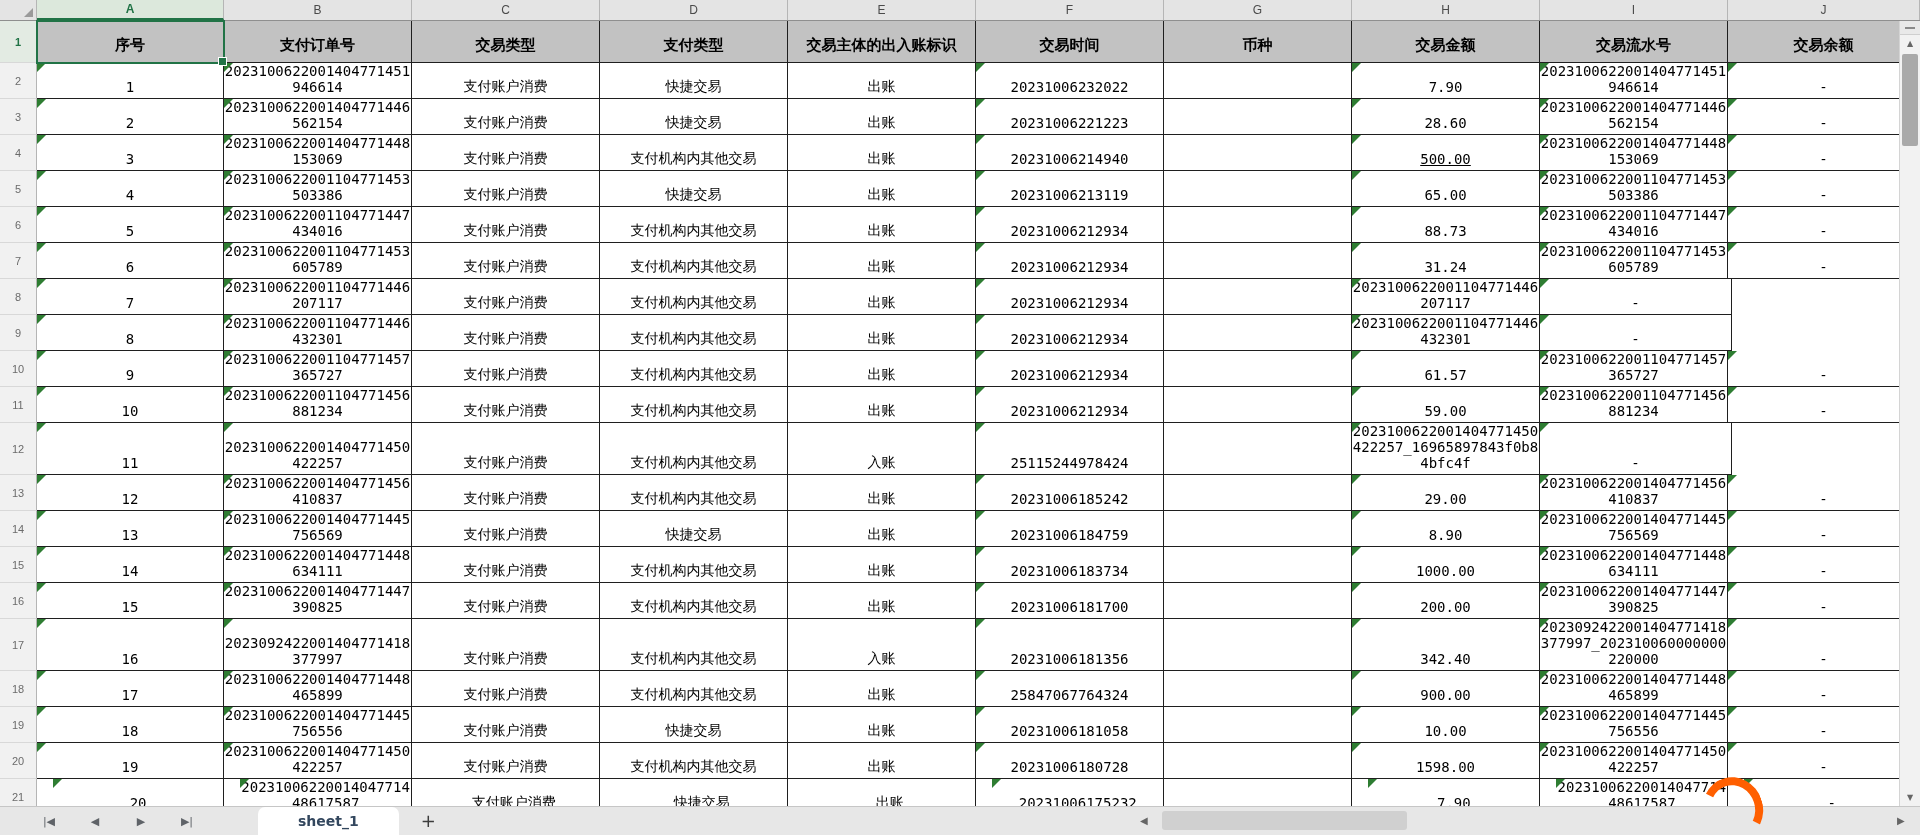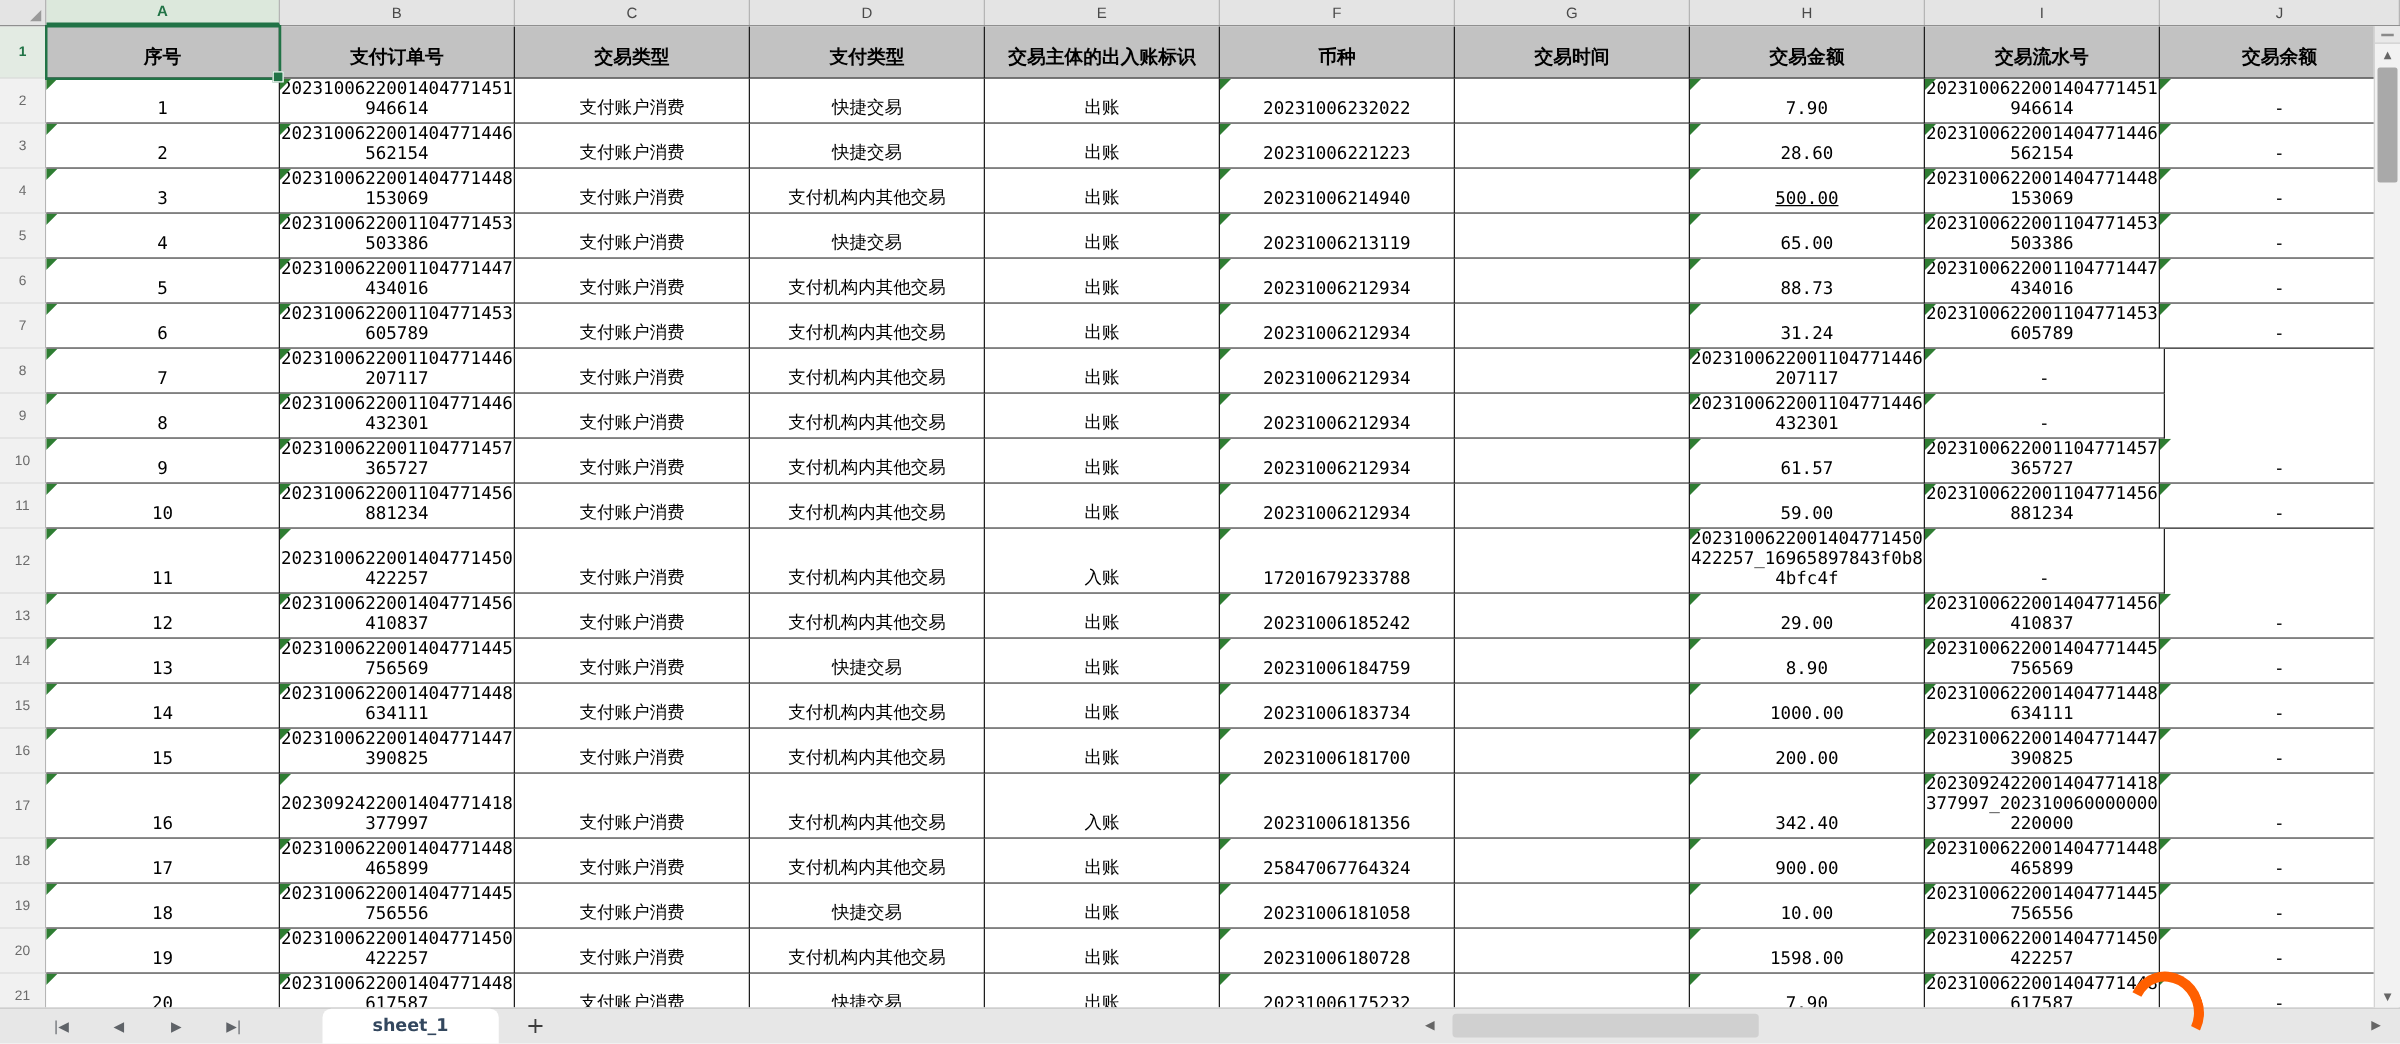--- a/index.html
+++ b/index.html
@@ -109,24 +109,24 @@
         <div class="cell hdr cjk" style="width: 188px;">
           <span class="txt">交易类型</span>
         </div>
         <div class="cell hdr cjk" style="width: 188px;">
           <span class="txt">支付类型</span>
         </div>
         <div class="cell hdr cjk" style="width: 188px;">
           <span class="txt">交易主体的出入账标识</span>
         </div>
         <div class="cell hdr cjk" style="width: 188px;">
+          <span class="txt">交易时间</span>
+        </div>
+        <div class="cell hdr cjk" style="width: 188px;">
           <span class="txt">币种</span>
-        </div>
-        <div class="cell hdr cjk" style="width: 188px;">
-          <span class="txt">交易时间</span>
         </div>
         <div class="cell hdr cjk" style="width: 188px;">
           <span class="txt">交易金额</span>
         </div>
         <div class="cell hdr cjk" style="width: 188px;">
           <span class="txt">交易流水号</span>
         </div>
         <div class="cell hdr cjk" style="width: 192px;">
           <span class="txt">交易余额</span>
         </div>
@@ -527,21 +527,21 @@
           <span class="txt">支付账户消费</span>
         </div>
         <div class="cell cjk" style="width: 188px;">
           <span class="txt">支付机构内其他交易</span>
         </div>
         <div class="cell cjk" style="width: 188px;">
           <span class="txt">入账</span>
         </div>
         <div class="cell num" style="width: 188px;">
           <span class="tri"></span>
-          <span class="txt">17201679233788</span>
+          <span class="txt">25115244978424</span>
         </div>
         <div class="cell cjk" style="width: 188px;">
           <span class="txt"></span>
         </div>
         <div class="cell num" style="width: 188px;">
           <span class="tri"></span>
           <span class="txt">2023100622001404771450422257_16965897843f0b84bfc4f</span>
         </div>
         <div class="cell num" style="width: 192px;">
           <span class="tri"></span>
@@ -853,21 +853,21 @@
         </div>
         <div class="cell num" style="width: 188px;">
           <span class="tri"></span>
           <span class="txt">2023100622001404771450422257</span>
         </div>
         <div class="cell num" style="width: 192px;">
           <span class="tri"></span>
           <span class="txt">-</span>
         </div>
       </div>
-      <div class="row" style="height: 36px;">
+      <div class="row" style="height: 36px; gap: 16px;">
         <div class="rh">21</div>
         <div class="cell num" style="width: 187px;">
           <span class="tri"></span>
           <span class="txt">20</span>
         </div>
         <div class="cell num" style="width: 188px;">
           <span class="tri"></span>
           <span class="txt">2023100622001404771448617587</span>
         </div>
         <div class="cell cjk" style="width: 188px;">

